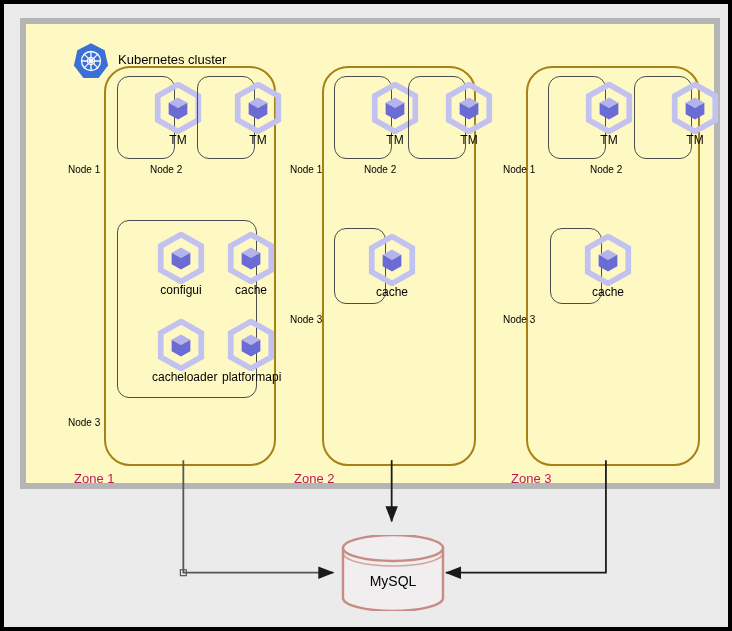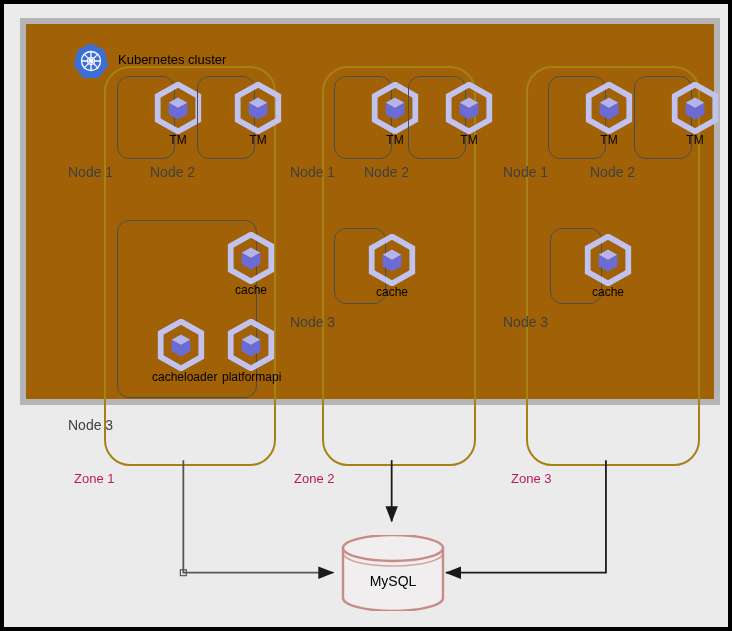--- a/index.html
+++ b/index.html
@@ -17,22 +17,22 @@
     font-family: "Liberation Sans", sans-serif;
     overflow: hidden;
   }
 
   
   .cluster-box {
     position: absolute;
     left: 16px;
     top: 14px;
     width: 700px;
-    height: 387px;
-    background: #a16207;
+    height: 471px;
+    background: #fef9c3;
     border: 6px solid #b5b5b5;
     box-sizing: border-box;
   }
   .k8s-logo {
     position: absolute;
     left: 46px;
     top: 18px;
     width: 38px;
     height: 38px;
   }
@@ -63,22 +63,22 @@
   
   .node-box {
     position: absolute;
     border: 1.5px solid #4d4d4d;
     border-radius: 12px;
     background: transparent;
     box-sizing: border-box;
   }
   .node-label {
     position: absolute;
-    font-size: 14px;
-    color: #404040;
+    font-size: 10px;
+    color: #000000;
     white-space: nowrap;
   }
 
   
   .pod {
     position: absolute;
     width: 58px;
     text-align: center;
     padding-left: 32px;
   }
@@ -171,20 +171,29 @@
       <path d="M50 5 L89 27 L89 73 L50 95 L11 73 L11 27 Z" fill="none" stroke="#c2c2f0" stroke-width="11"></path>
       <path d="M50 30 L68 40 L50 50 L32 40 Z" fill="#b3b3ee"></path>
       <path d="M32 40 L50 50 L50 72 L32 62 Z" fill="#6b6bd6"></path>
       <path d="M68 40 L68 62 L50 72 L50 50 Z" fill="#6b6bd6"></path>
     </svg>
     <span class="pod-caption">TM</span>
   </div>
   <div class="node-label" style="left:146px; top:160px;">Node 2</div>
 
   <div class="node-box" style="left:113px; top:216px; width:140px; height:178px;"></div>
+  <div class="pod" style="left:116px; top:228px;">
+    <svg class="pod-icon" viewBox="0 0 100 100">
+      <path d="M50 5 L89 27 L89 73 L50 95 L11 73 L11 27 Z" fill="none" stroke="#c2c2f0" stroke-width="11"></path>
+      <path d="M50 30 L68 40 L50 50 L32 40 Z" fill="#b3b3ee"></path>
+      <path d="M32 40 L50 50 L50 72 L32 62 Z" fill="#6b6bd6"></path>
+      <path d="M68 40 L68 62 L50 72 L50 50 Z" fill="#6b6bd6"></path>
+    </svg>
+    <span class="pod-caption">configui</span>
+  </div>
   <div class="pod" style="left:186px; top:228px;">
     <svg class="pod-icon" viewBox="0 0 100 100">
       <path d="M50 5 L89 27 L89 73 L50 95 L11 73 L11 27 Z" fill="none" stroke="#c2c2f0" stroke-width="11"></path>
       <path d="M50 30 L68 40 L50 50 L32 40 Z" fill="#b3b3ee"></path>
       <path d="M32 40 L50 50 L50 72 L32 62 Z" fill="#6b6bd6"></path>
       <path d="M68 40 L68 62 L50 72 L50 50 Z" fill="#6b6bd6"></path>
     </svg>
     <span class="pod-caption">cache</span>
   </div>
   <div class="pod" style="left:116px; top:315px;">

